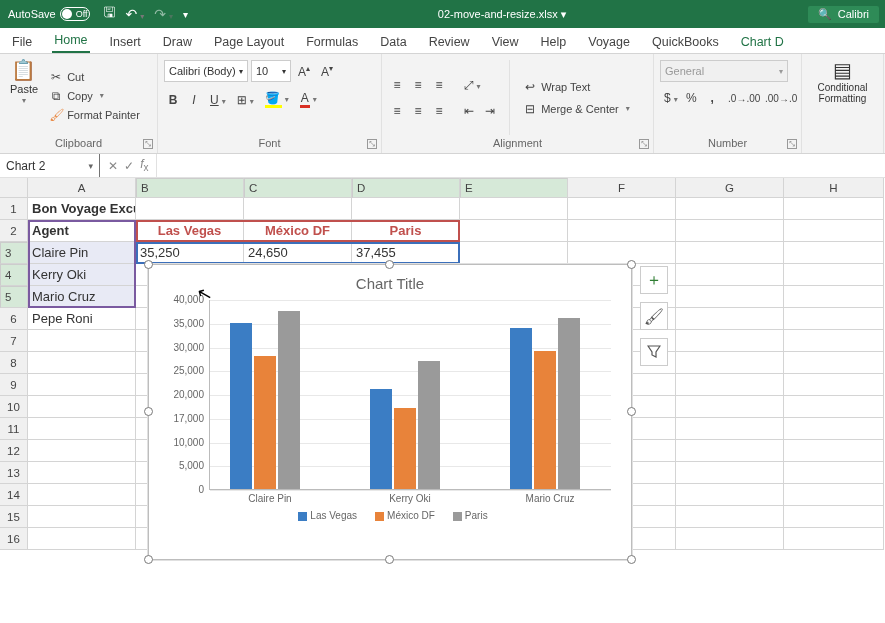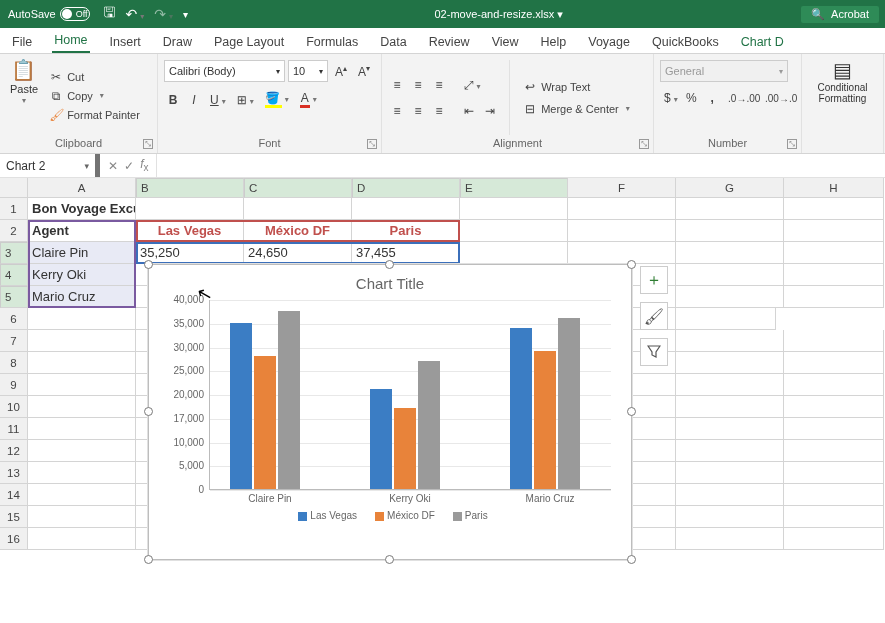--- a/index.html
+++ b/index.html
@@ -36,21 +36,21 @@
 .mini .ic { width: 14px; text-align: center; font-size: 12px; }
 .row-btns { display: flex; gap: 3px; align-items: center; }
 .btn { border: 1px solid transparent; padding: 2px 3px; font-size: 12px; color: #444; min-width: 18px; text-align: center; }
 .drop::after { content: "▾"; font-size: 8px; color: #777; margin-left: 3px; }
 .sel { border: 1px solid #ccc; background: #fff; height: 22px; display: flex; align-items: center; padding: 0 4px; font-size: 11px; }
 .sel.disabled { background: #f0f0f0; color: #999; }
 .color-under { border-bottom: 3px solid; display: inline-block; padding: 0 1px; }
 
 
 .fxbar { height: 24px; border-bottom: 1px solid #e1e1e1; display: flex; align-items: stretch; }
-.namebox { width: 100px; border-right: 5px solid #737373; display: flex; align-items: center; padding: 0 6px; font-size: 12px; }
+.namebox { width: 100px; border-right: 1px solid #737373; display: flex; align-items: center; padding: 0 6px; font-size: 12px; }
 .namebox .arr { margin-left: auto; font-size: 9px; color: #666; }
 .fx-btns { display: flex; align-items: center; gap: 6px; padding: 0 8px; border-right: 1px solid #e1e1e1; color: #888; }
 .fx-input { flex: 1; padding: 0 6px; display: flex; align-items: center; }
 
 
 .grid { position: relative; }
 .colhdrs { display: flex; }
 .corner { width: 28px; height: 20px; background: #f0f0f0; border-right: 1px solid #d4d4d4; border-bottom: 1px solid #d4d4d4; }
 .colhdr { height: 20px; background: #f0f0f0; border-right: 1px solid #d4d4d4; border-bottom: 1px solid #d4d4d4; text-align: center; font-size: 11.5px; line-height: 20px; color: #444; }
 .colhdr.sel, .rowhdr.sel { background: #d6e9d8; }
@@ -101,21 +101,21 @@
   </div>
   <div class="qat">
     <span class="qat-btn">🖫</span>
     <span class="qat-btn drop">↶</span>
     <span class="qat-btn drop" style="opacity:.5">↷</span>
     <span class="qat-btn" style="font-size:10px">▾</span>
   </div>
   <div class="title-center">02-move-and-resize.xlsx ▾</div>
   <div class="search-box">
     <span>🔍</span>
-    <span>Acrobat</span>
+    <span>Calibri</span>
   </div>
 </div>
 
 <div class="tabs" id="tabs">
     <div class="tab">File</div>
     <div class="tab active">Home</div>
     <div class="tab">Insert</div>
     <div class="tab">Draw</div>
     <div class="tab">Page Layout</div>
     <div class="tab">Formulas</div>
@@ -152,21 +152,21 @@
           </div>
       </div>
     </div>
     <div class="group-label">Clipboard</div>
     <div class="launcher">⤡</div>
   </div>
 
   <div class="group" style="width:224px">
     <div class="group-body" style="flex-direction:column;gap:6px;padding-top:4px">
       <div class="row-btns">
-        <div class="sel" style="width:121px">
+        <div class="sel" style="width:84px">
             <span>Calibri (Body)</span>
             <span style="margin-left:auto;font-size:8px">▾</span>
           </div>
         <div class="sel" style="width:40px">
             <span>10</span>
             <span style="margin-left:auto;font-size:8px">▾</span>
           </div>
         <div class="btn">A<sup style="font-size:8px">▴</sup></div>
         <div class="btn">A<sup style="font-size:8px">▾</sup></div>
       </div>
@@ -325,20 +325,21 @@
         <div class="cell colB" style="width: 108px;"></div>
         <div class="cell colC" style="width: 108px;"></div>
         <div class="cell colD" style="width: 108px;"></div>
         <div class="cell colE" style="width: 108px;"></div>
         <div class="cell colF" style="width: 108px;"></div>
         <div class="cell colG" style="width: 108px;"></div>
         <div class="cell colH" style="width: 100px;"></div>
       </div>
       <div class="row">
         <div class="rowhdr">6</div>
+        <div class="cell colA" style="width: 108px;">Pepe Roni</div>
         <div class="cell colB" style="width: 108px;"></div>
         <div class="cell colC" style="width: 108px;"></div>
         <div class="cell colD" style="width: 108px;"></div>
         <div class="cell colE" style="width: 108px;"></div>
         <div class="cell colF" style="width: 108px;"></div>
         <div class="cell colG" style="width: 108px;"></div>
         <div class="cell colH" style="width: 100px;"></div>
       </div>
       <div class="row">
         <div class="rowhdr">7</div>

